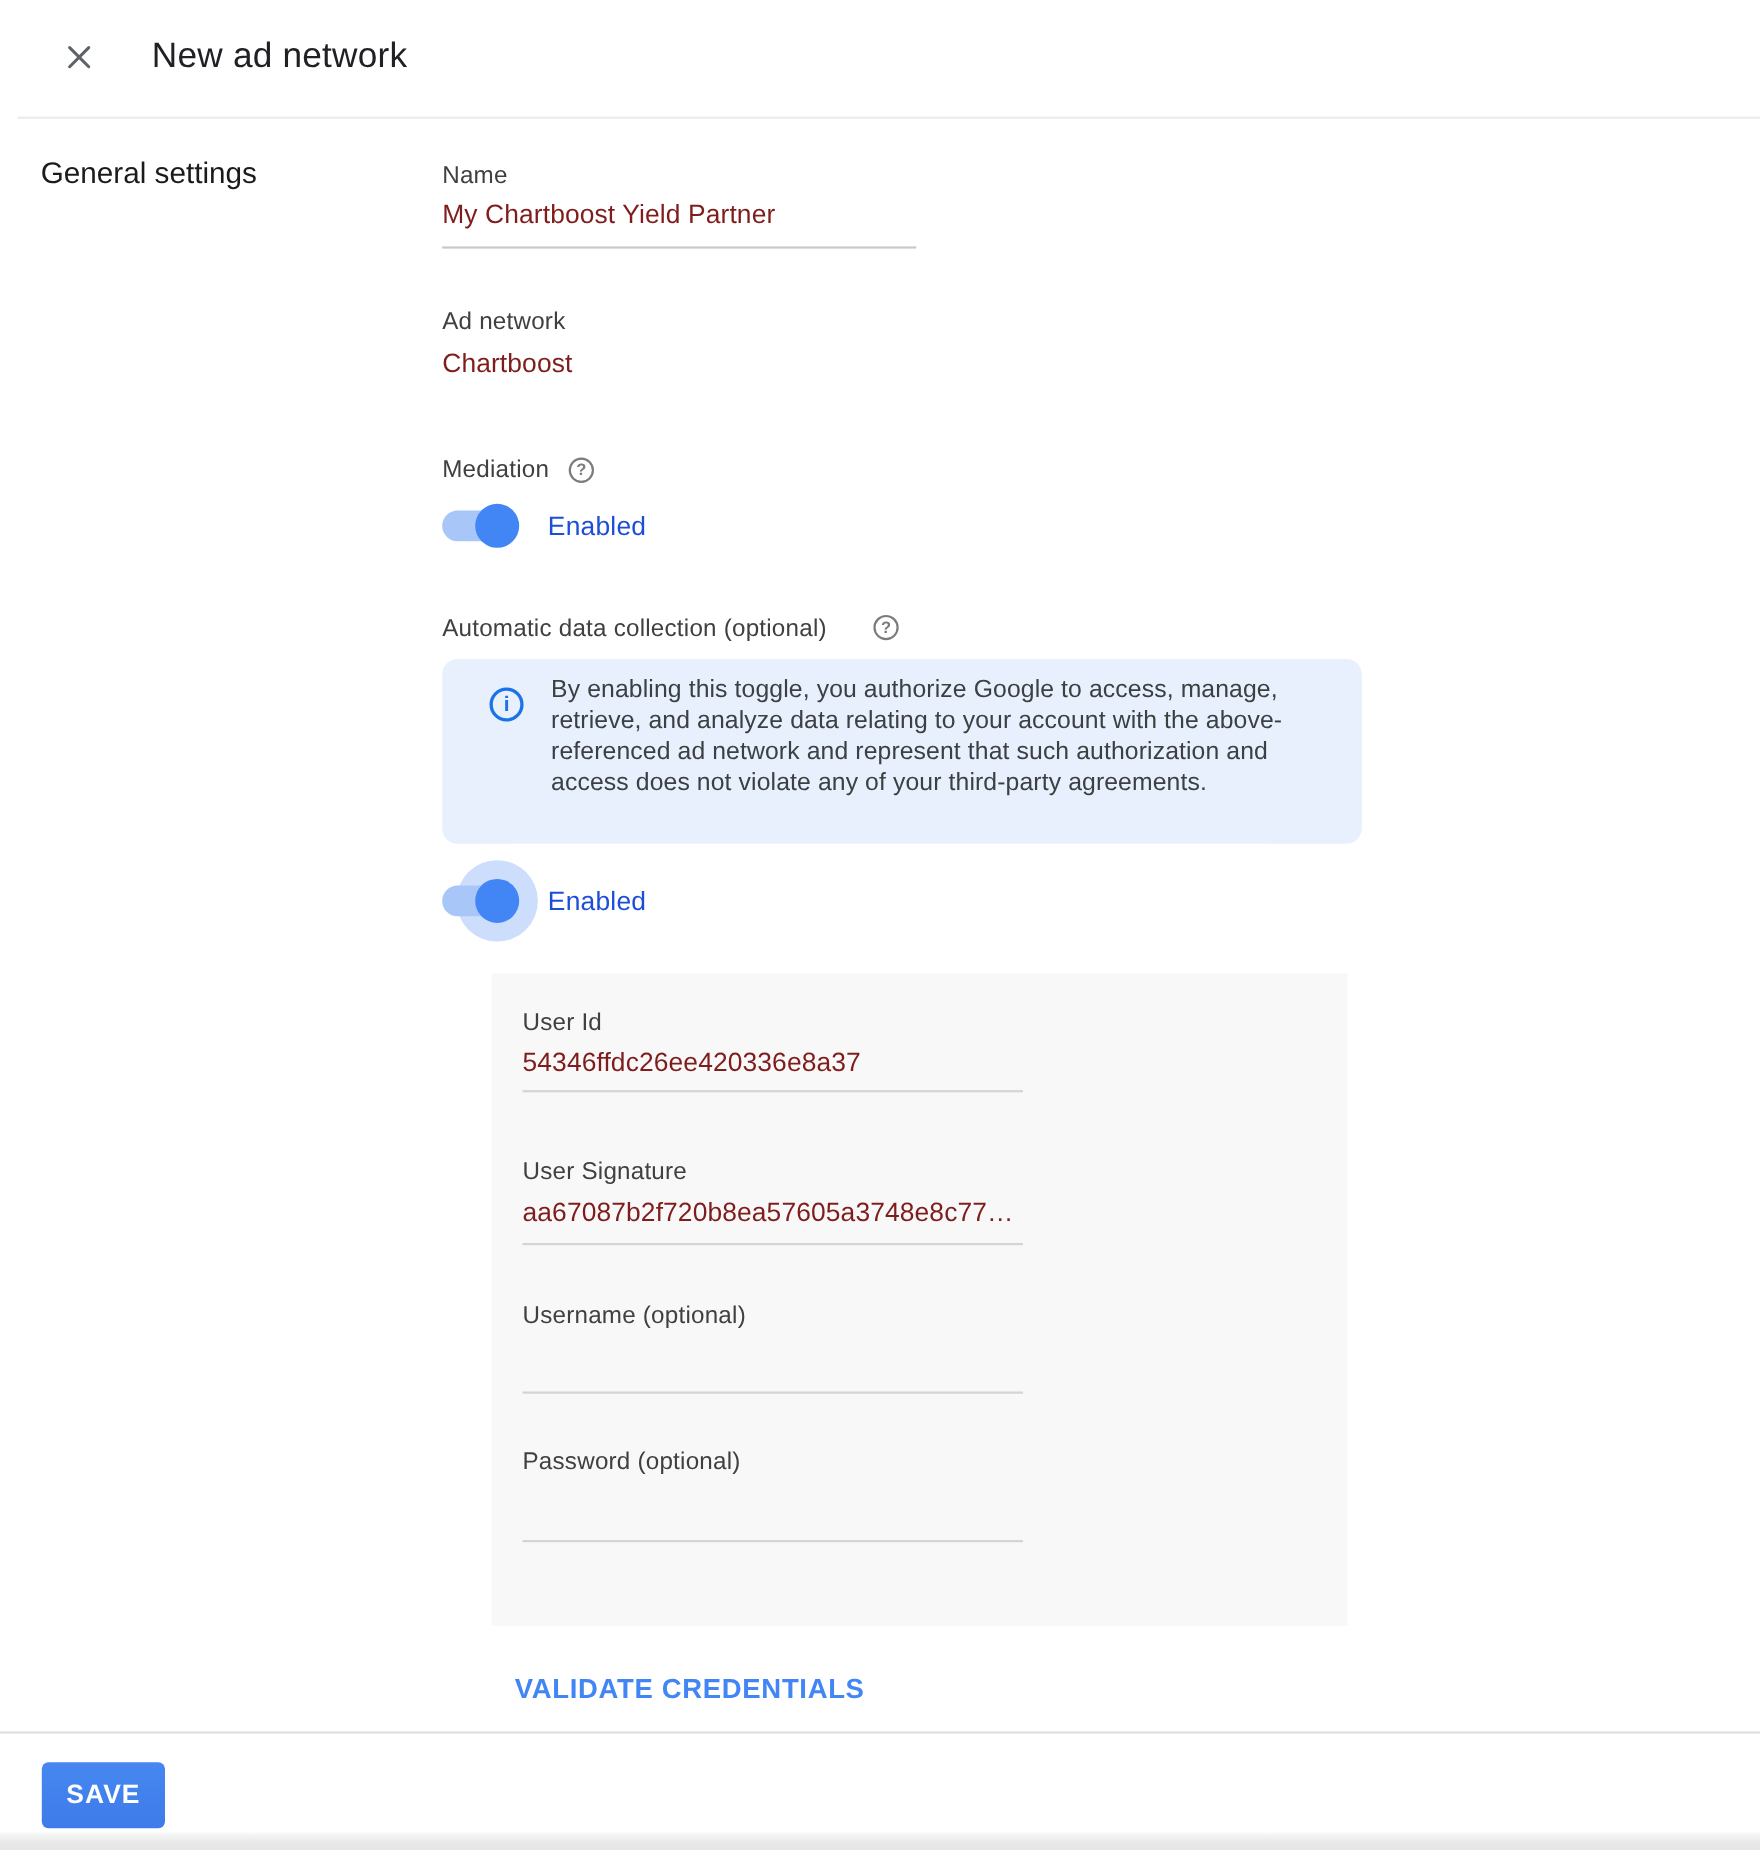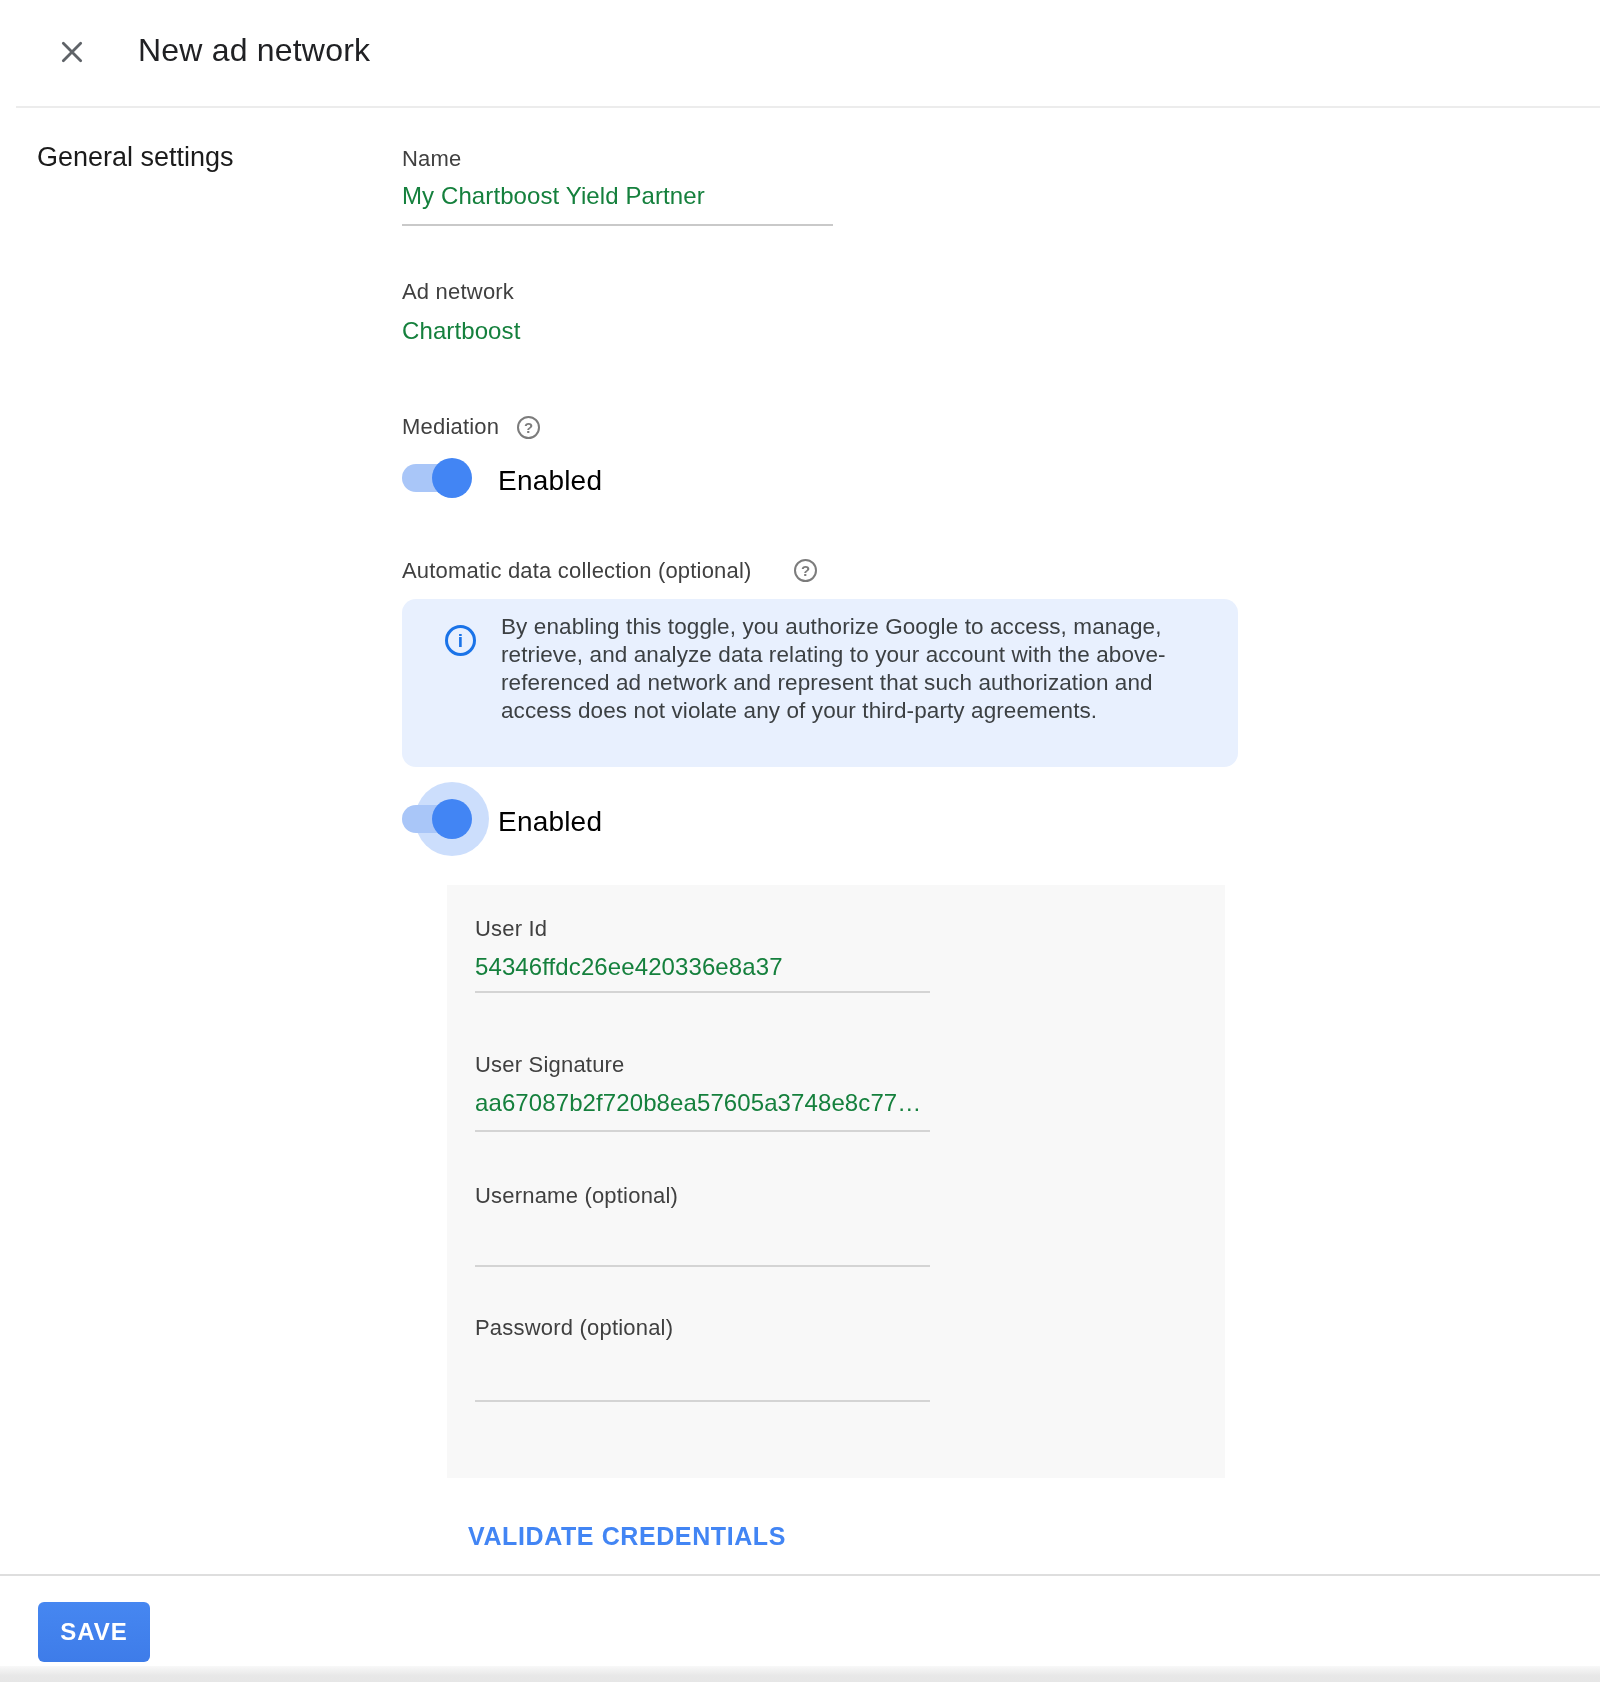--- a/index.html
+++ b/index.html
@@ -23,21 +23,21 @@
   }
   .dialog-title {
     left:122px; top:32px; font-size:32px; color:#202124; letter-spacing:0.2px;
   }
 
   
   .section-title { left:37px; top:142px; font-size:27px; color:#1b1b1b; }
 
   
   .field-label { font-size:22px; color:#404040; letter-spacing:0.2px; }
-  .field-value { font-size:24px; color:#15803d; letter-spacing:0.1px; }
+  .field-value { font-size:24px; color:#7f1d1d; letter-spacing:0.1px; }
   .underline  { height:2px; background:#c9c9c9; }
   .underline.panel-line { background:#d4d4d4; }
 
   
   .help-icon {
     width:23px; height:23px; border:2px solid #7c7c7c; border-radius:50%;
     color:#7c7c7c; font-size:15px; font-weight:bold;
     display:flex; align-items:center; justify-content:center;
     cursor:pointer;
   }
@@ -45,21 +45,21 @@
   
   .toggle-track {
     width:64px; height:28px; border-radius:14px; background:#a9c6f8; cursor:pointer;
   }
   .toggle-knob {
     width:40px; height:40px; border-radius:50%; background:#4285f4; cursor:pointer;
   }
   .toggle-halo {
     width:74px; height:74px; border-radius:50%; background:rgba(66,133,244,0.27);
   }
-  .enabled-label { font-size:28px; color:#000000; letter-spacing:0.2px; }
+  .enabled-label { font-size:24px; color:#1d4ed8; letter-spacing:0.2px; }
 
   
   .info-banner {
     left:402px; top:599px; width:836px; height:168px;
     background:#e8f0fe; border-radius:14px;
   }
   .info-icon {
     left:445px; top:625px; width:31px; height:31px;
     border:3px solid #1a73e8; border-radius:50%;
     color:#1a73e8; font-size:19px; font-weight:bold; font-style:normal;

